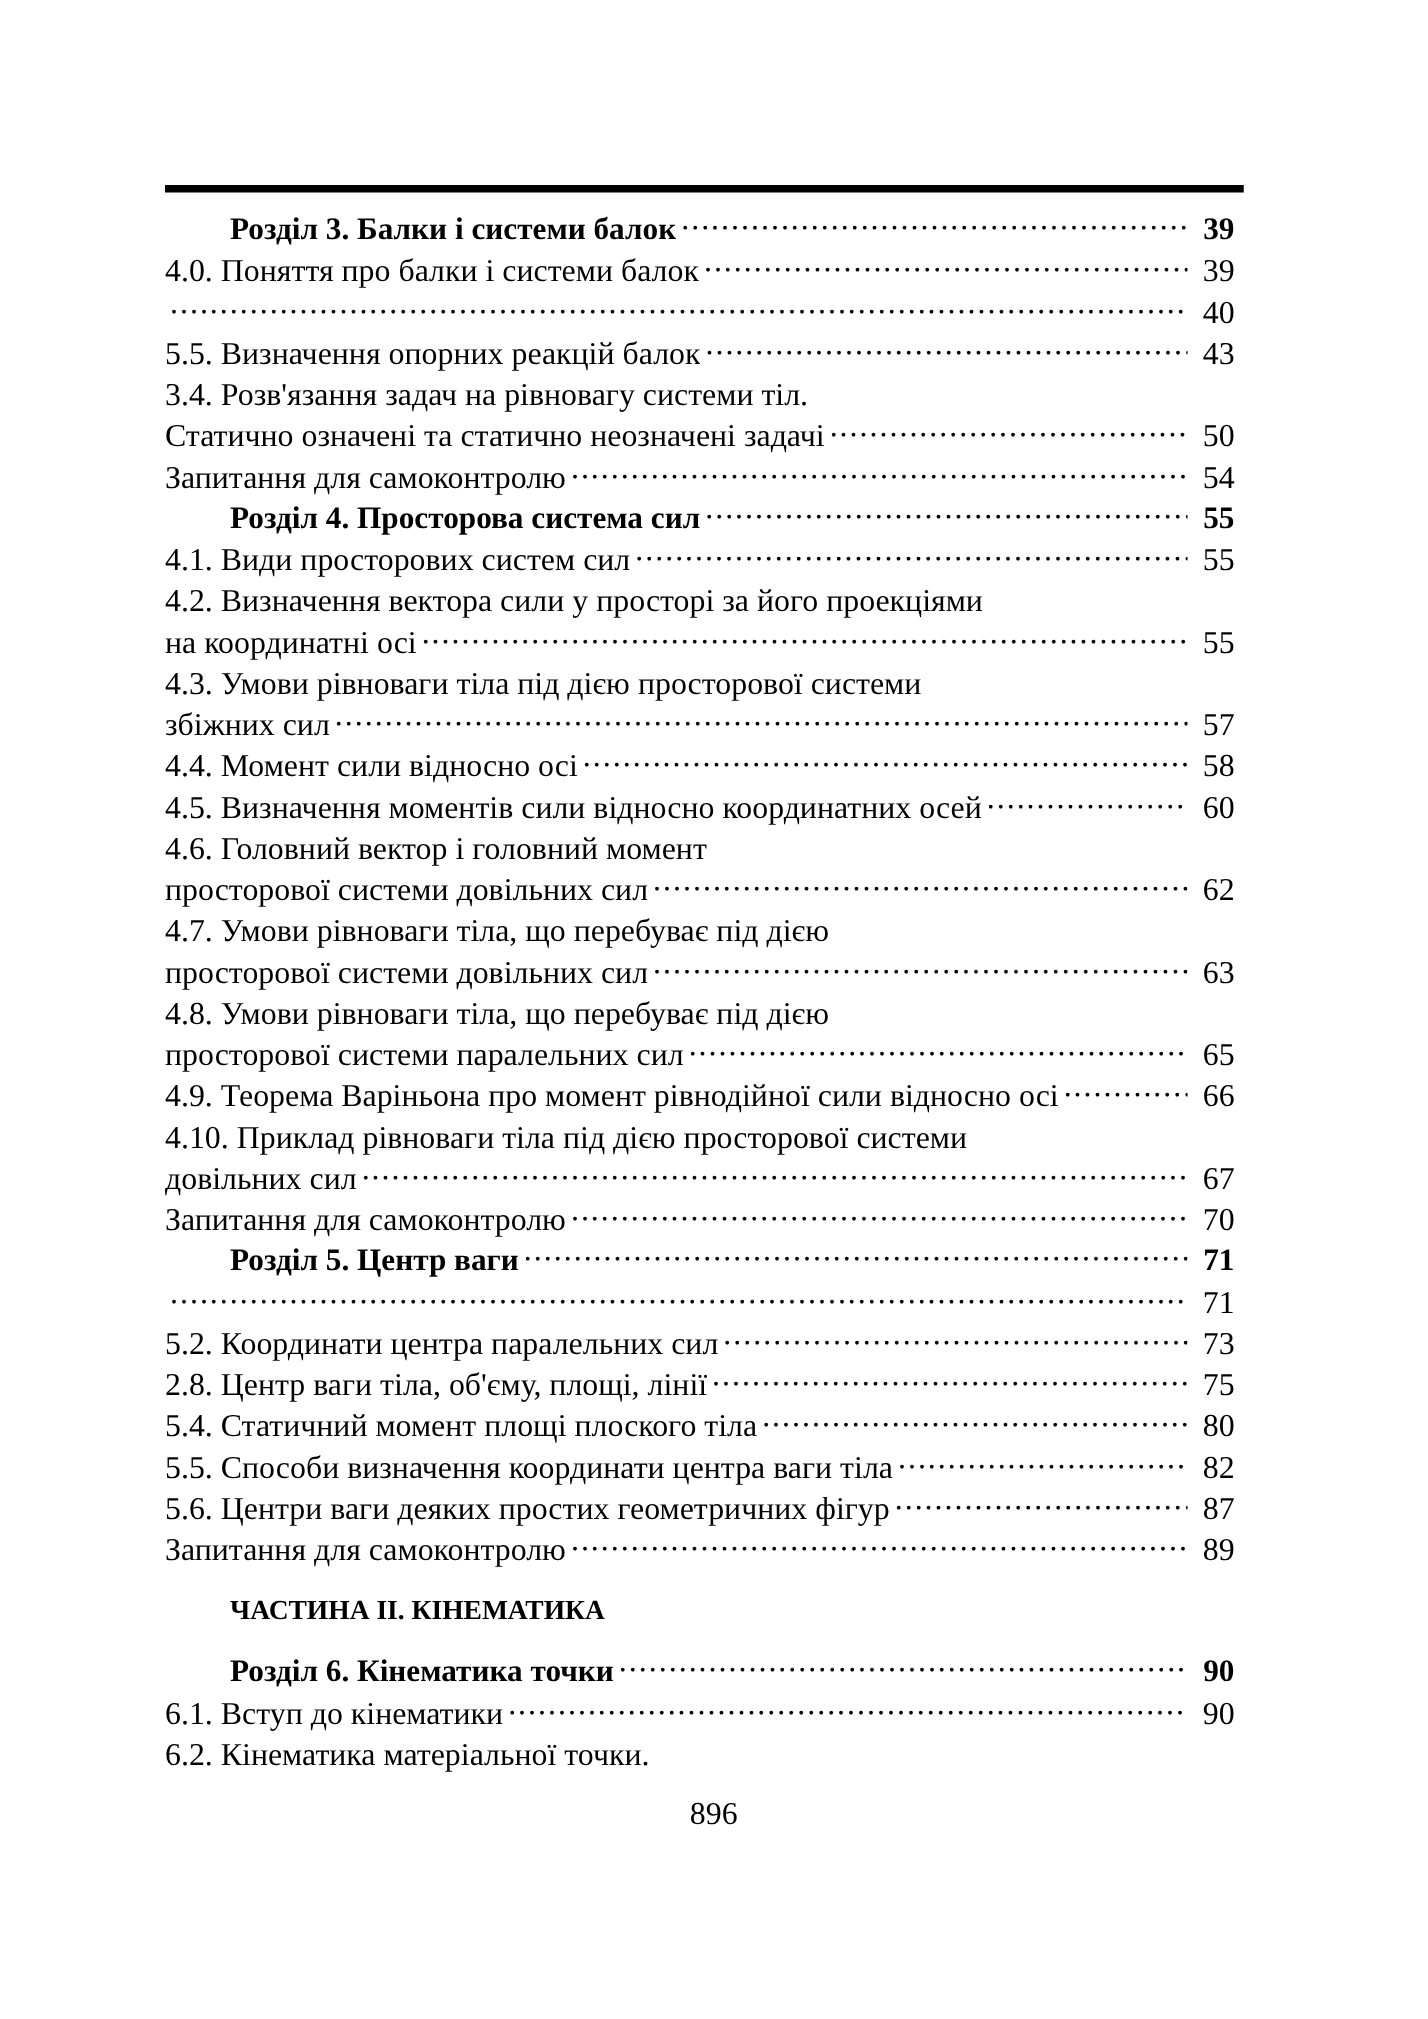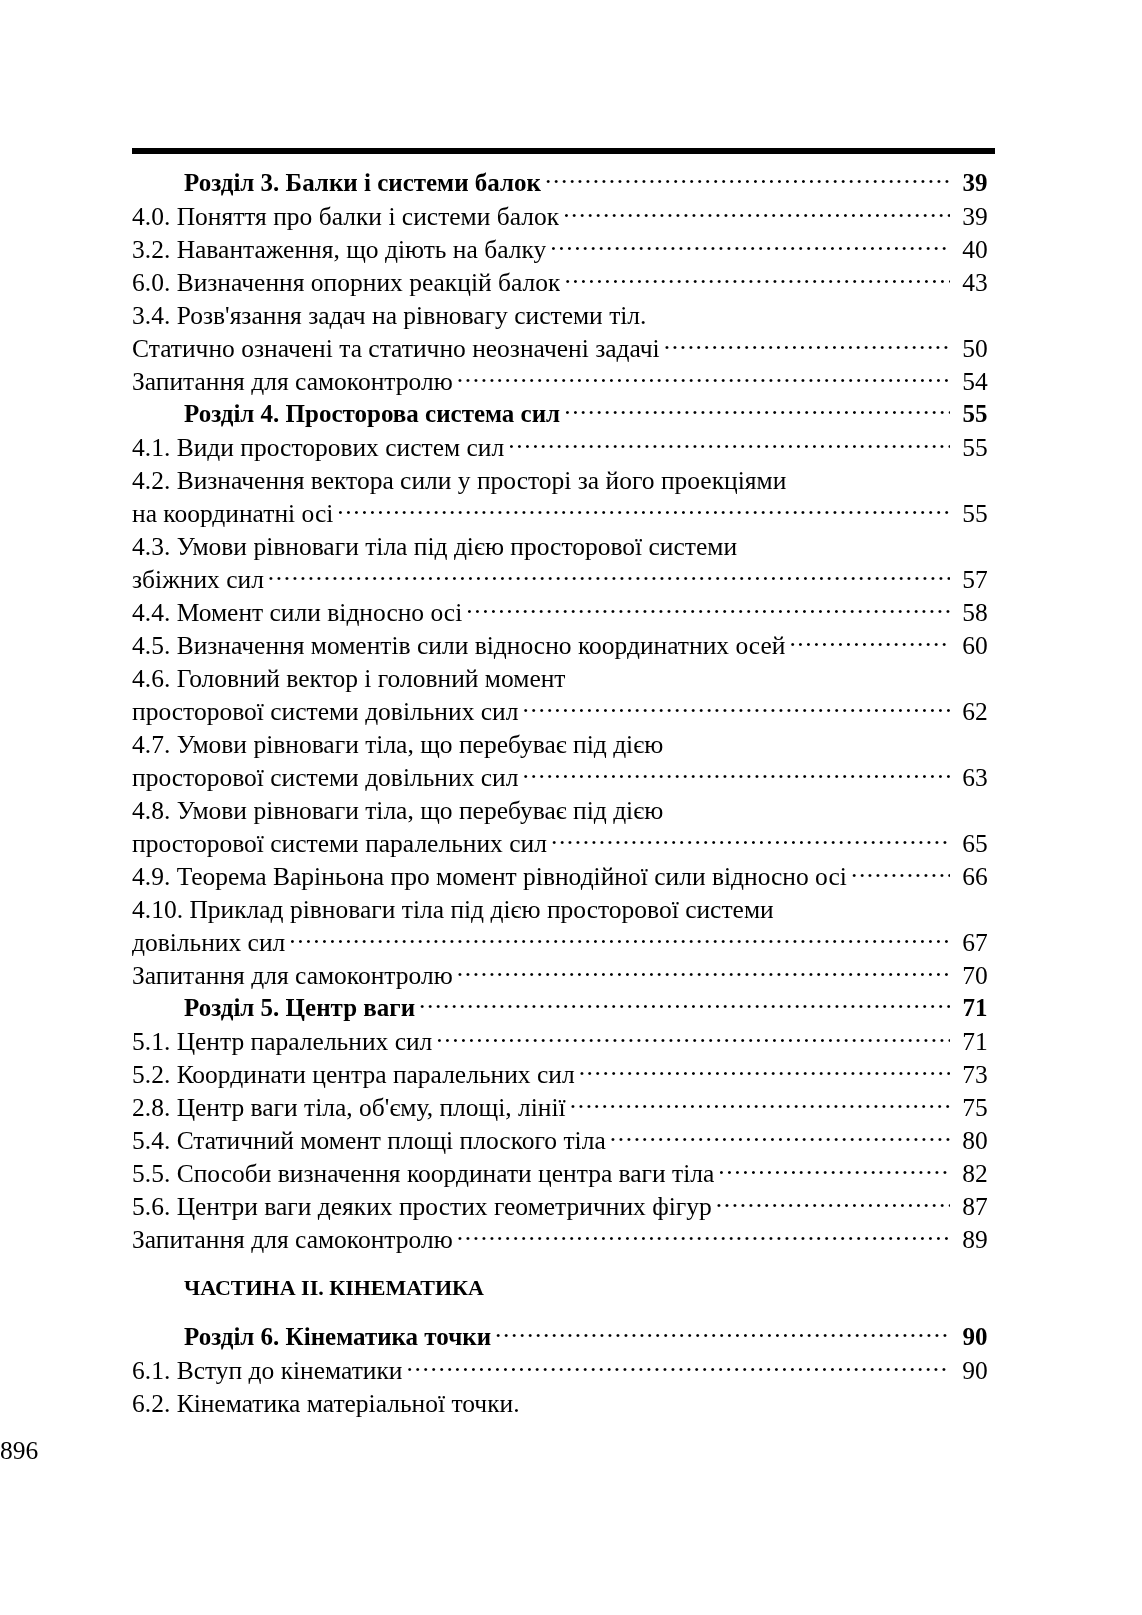--- a/index.html
+++ b/index.html
@@ -108,20 +108,21 @@
   }
   .spacer-half {
     height: 16px;
   }
 
   #folio {
     position: absolute;
     top: 1434px;
     left: 0;
     width: 1142px;
+    text-align: center;
     font-size: 25.5px;
     line-height: 33px;
   }
 </style>
 </head>
 <body>
 
 <div id="page">
 
   <div id="top-rule"></div>
@@ -131,26 +132,25 @@
         <span class="lbl">Розділ 3. Балки і системи балок</span>
         <span class="leader"></span>
         <span class="pg">39</span>
       </div>
       <div class="toc-row">
         <span class="lbl">4.0. Поняття про балки і системи балок</span>
         <span class="leader"></span>
         <span class="pg">39</span>
       </div>
       <div class="toc-row">
-        <span class="lbl">3.2. Навантаження, що діють на балку</span>
         <span class="leader"></span>
         <span class="pg">40</span>
       </div>
       <div class="toc-row">
-        <span class="lbl">6.0. Визначення опорних реакцій балок</span>
+        <span class="lbl">5.5. Визначення опорних реакцій балок</span>
         <span class="leader"></span>
         <span class="pg">43</span>
       </div>
       <div class="toc-row noleader">
         <span class="lbl">3.4. Розв'язання задач на рівновагу системи тіл.</span>
         <span class="leader"></span>
         <span class="pg"></span>
       </div>
       <div class="toc-row">
         <span class="lbl">Статично означені та статично неозначені задачі</span>
@@ -251,21 +251,20 @@
         <span class="lbl">Запитання для самоконтролю</span>
         <span class="leader"></span>
         <span class="pg">70</span>
       </div>
       <div class="toc-row chapter">
         <span class="lbl">Розділ 5. Центр ваги</span>
         <span class="leader"></span>
         <span class="pg">71</span>
       </div>
       <div class="toc-row">
-        <span class="lbl">5.1. Центр паралельних сил</span>
         <span class="leader"></span>
         <span class="pg">71</span>
       </div>
       <div class="toc-row">
         <span class="lbl">5.2. Координати центра паралельних сил</span>
         <span class="leader"></span>
         <span class="pg">73</span>
       </div>
       <div class="toc-row">
         <span class="lbl">2.8. Центр ваги тіла, об'єму, площі, лінії</span>

